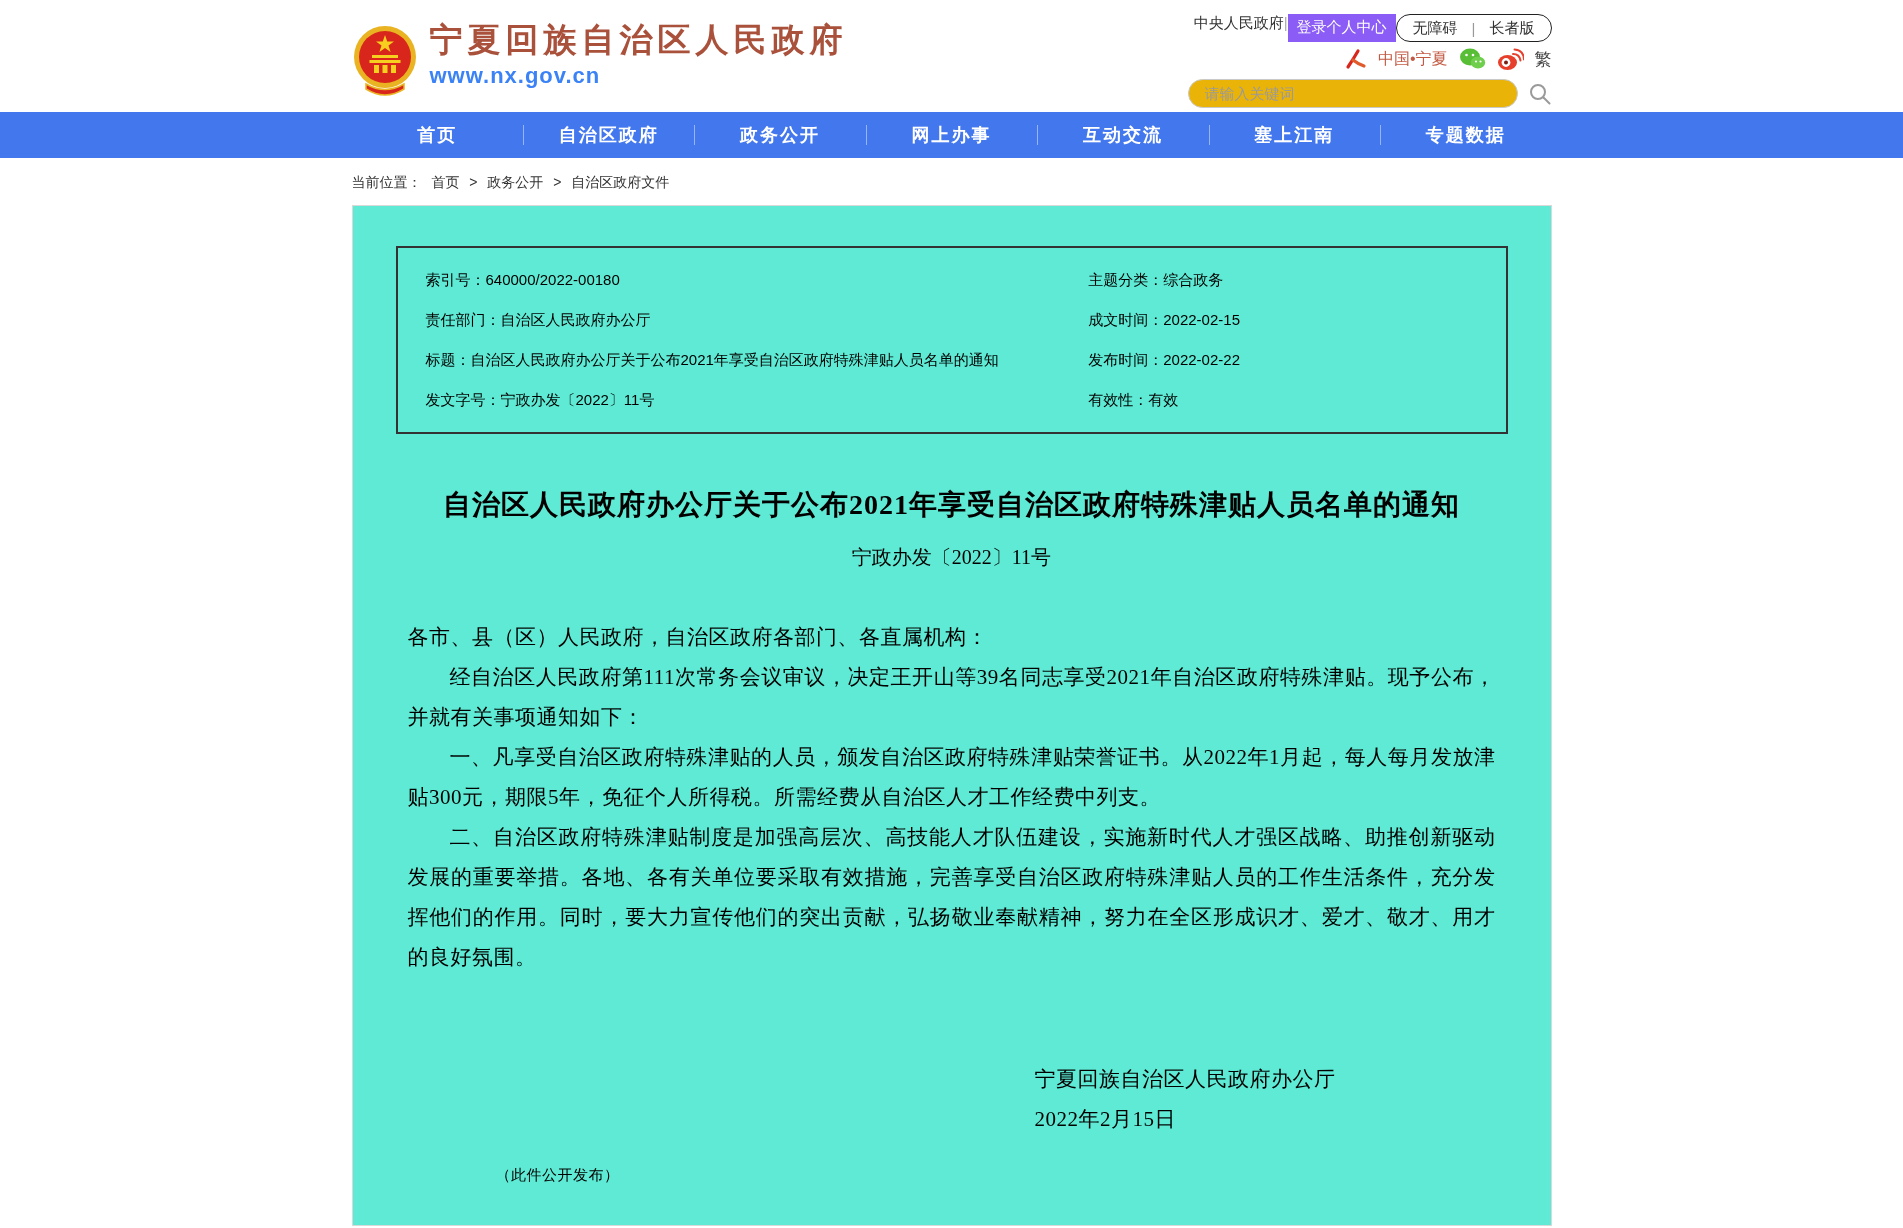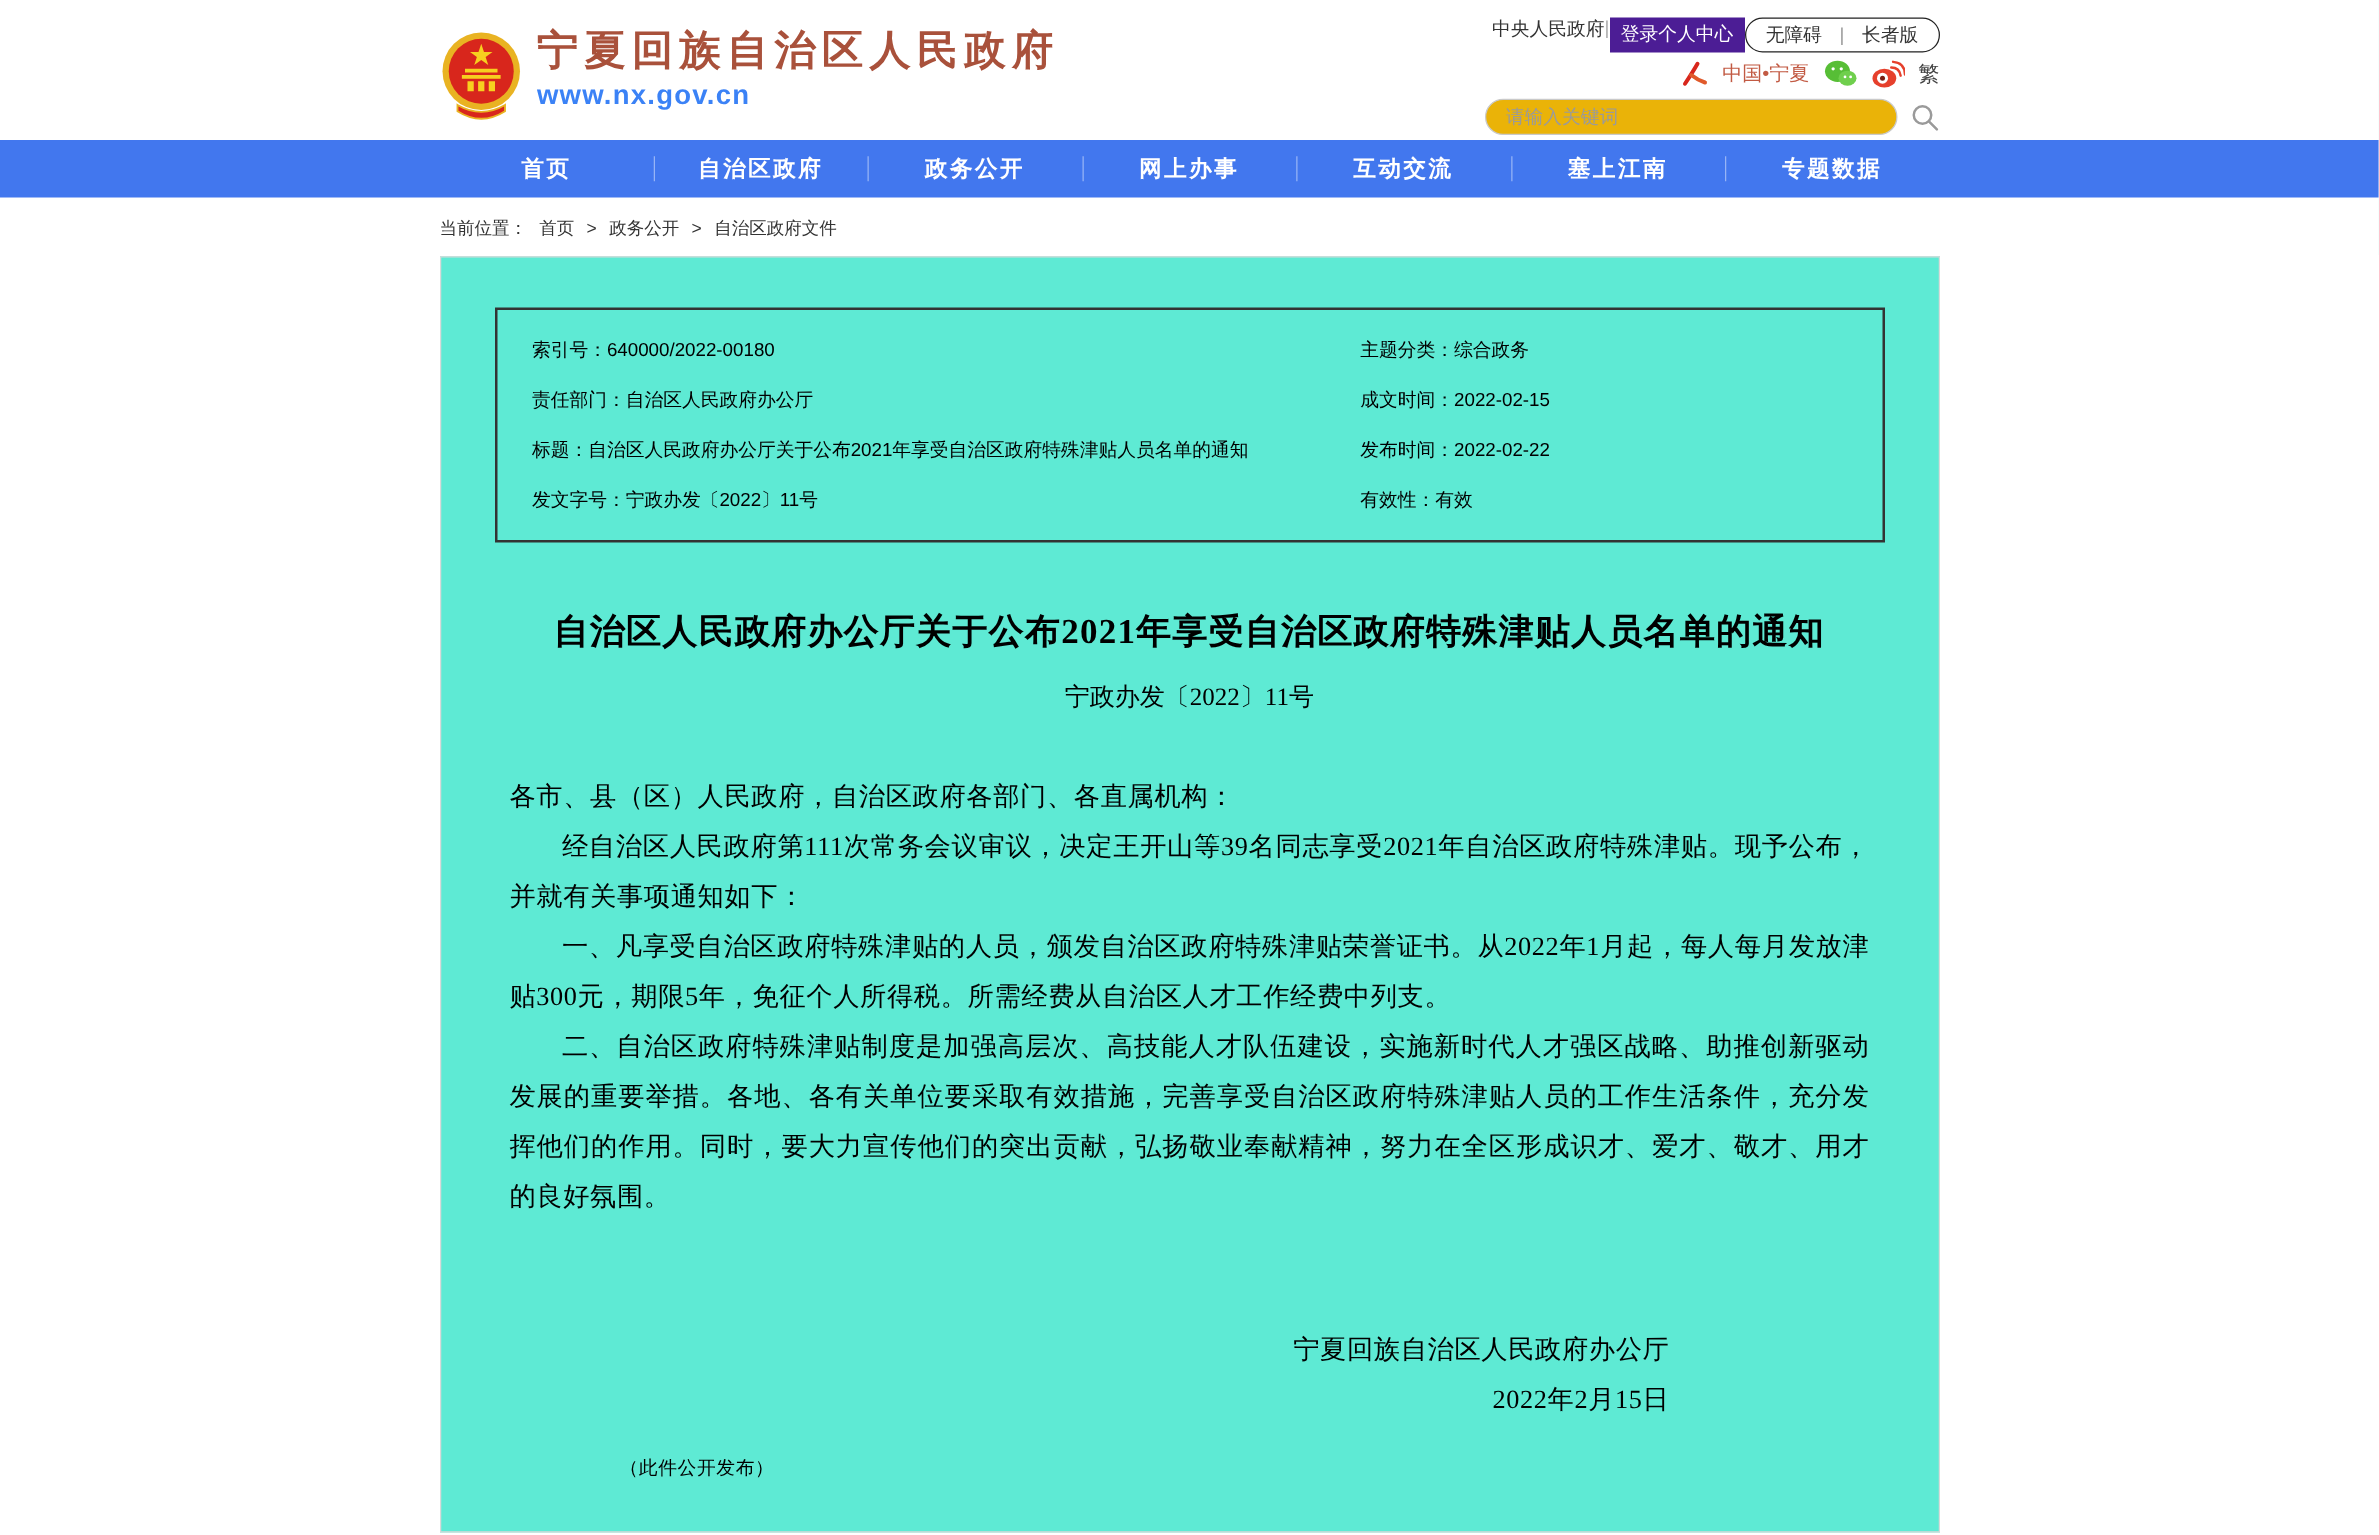--- a/index.html
+++ b/index.html
@@ -16,21 +16,21 @@
   .brand-text .site-name {
     font-size: 33px; font-weight: bold; color: #a9513b; letter-spacing: 5px; line-height: 1.1;
   }
   .brand-text .site-url {
     font-size: 22px; font-weight: bold; color: #3b82f6; margin-top: 5px; letter-spacing: 1px;
   }
   .header-right { position: absolute; right: 0; top: 14px; display: flex; flex-direction: column; align-items: flex-end; }
   .hr-row1 { display: flex; font-size: 15px; height: 28px; }
   .link-plain { color: #333; cursor: pointer; }
   .vdiv { color: #aaa; }
-  .login-btn { background: #4c1d95; color: #fff; padding: 4px 9px; font-size: 15px; cursor: pointer; }
+  .login-btn { background: #8b5cf6; color: #fff; padding: 4px 9px; font-size: 15px; cursor: pointer; }
   .pill {
     border: 1px solid #222; border-radius: 15px; padding: 4px 16px;
     display: flex; align-items: center; gap: 14px; font-size: 15px; background: #fff;
   }
   .pill .pdiv { color: #999; }
   .hr-row2 { display: flex; align-items: center; gap: 11px; height: 30px; margin-top: 2px; }
   .cn-nx { color: #c25a43; font-size: 16px; font-weight: normal; }
   .trad { color: #444; font-size: 17px; cursor: pointer; }
   .icon-btn { display: inline-flex; align-items: center; cursor: pointer; }
   .hr-row3 { display: flex; align-items: center; gap: 10px; margin-top: 5px; }
@@ -77,21 +77,21 @@
     margin-top: 20px; text-align: center; font-family: "Liberation Serif", serif;
     font-size: 20px; color: #000;
   }
   .doc-body {
     width: 1088px; margin: 46px auto 0; font-family: "Liberation Serif", serif;
     font-size: 21px; line-height: 40px; color: #000; text-align: justify; letter-spacing: .5px;
   }
   .doc-body p { margin: 0; }
   .doc-body p.ind { text-indent: 2em; }
   .sig-block {
-    margin: 82px 160px 16px auto; width: max-content; text-align: right;
+    margin: 82px 160px 16px auto; width: max-content; text-align: left;
     font-family: "Liberation Serif", serif; font-size: 21px; line-height: 40px; color: #000;
   }
   .note-line {
     margin-top: 6px; font-family: "Liberation Serif", serif; font-size: 15px;
     line-height: 40px; color: #000; text-indent: 88px;
   }
 </style>
 </head>
 <body>
 

